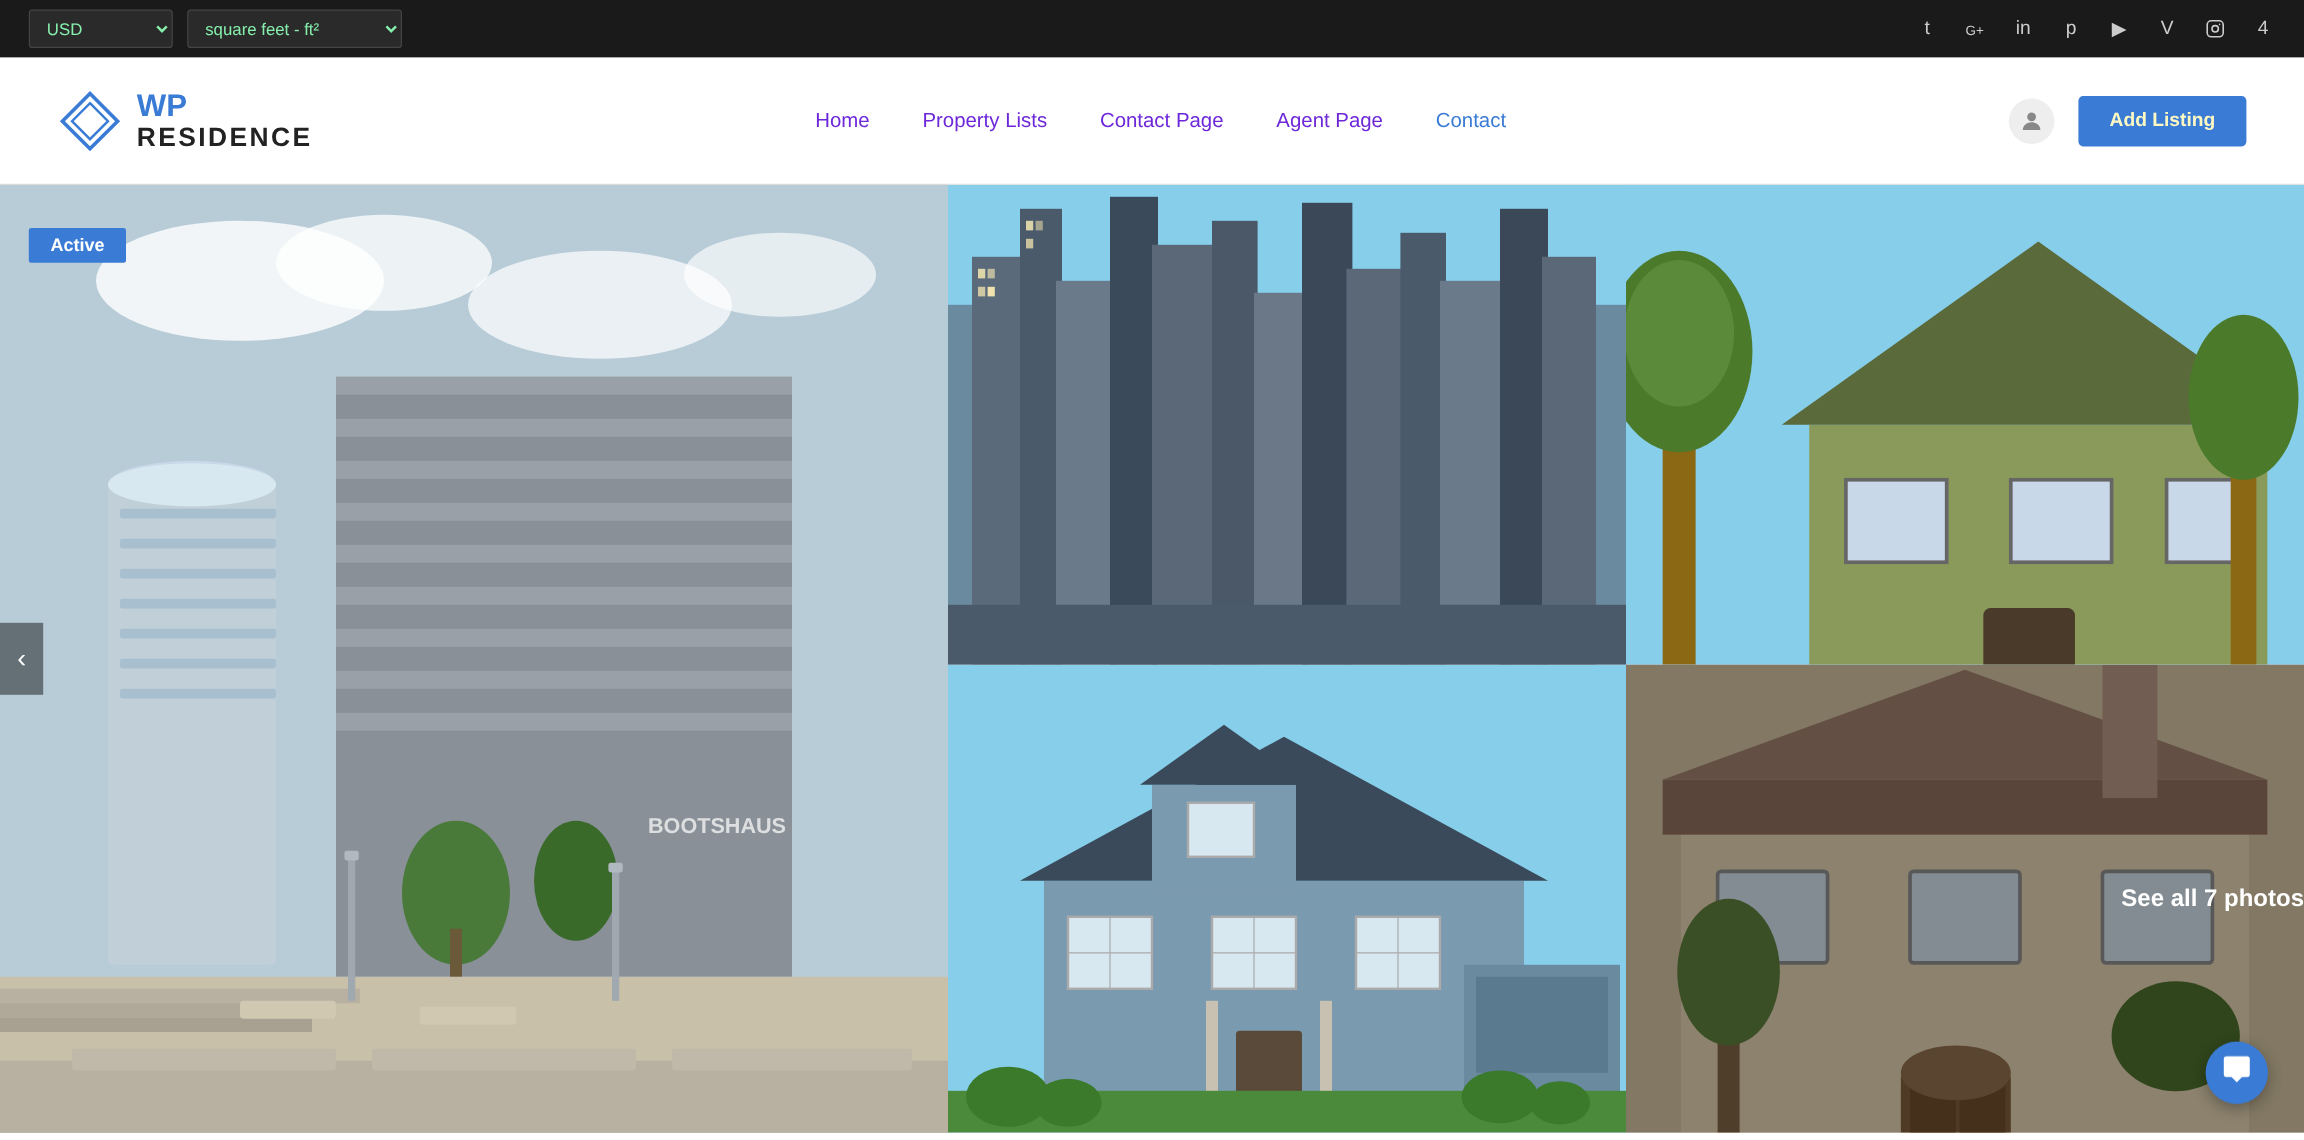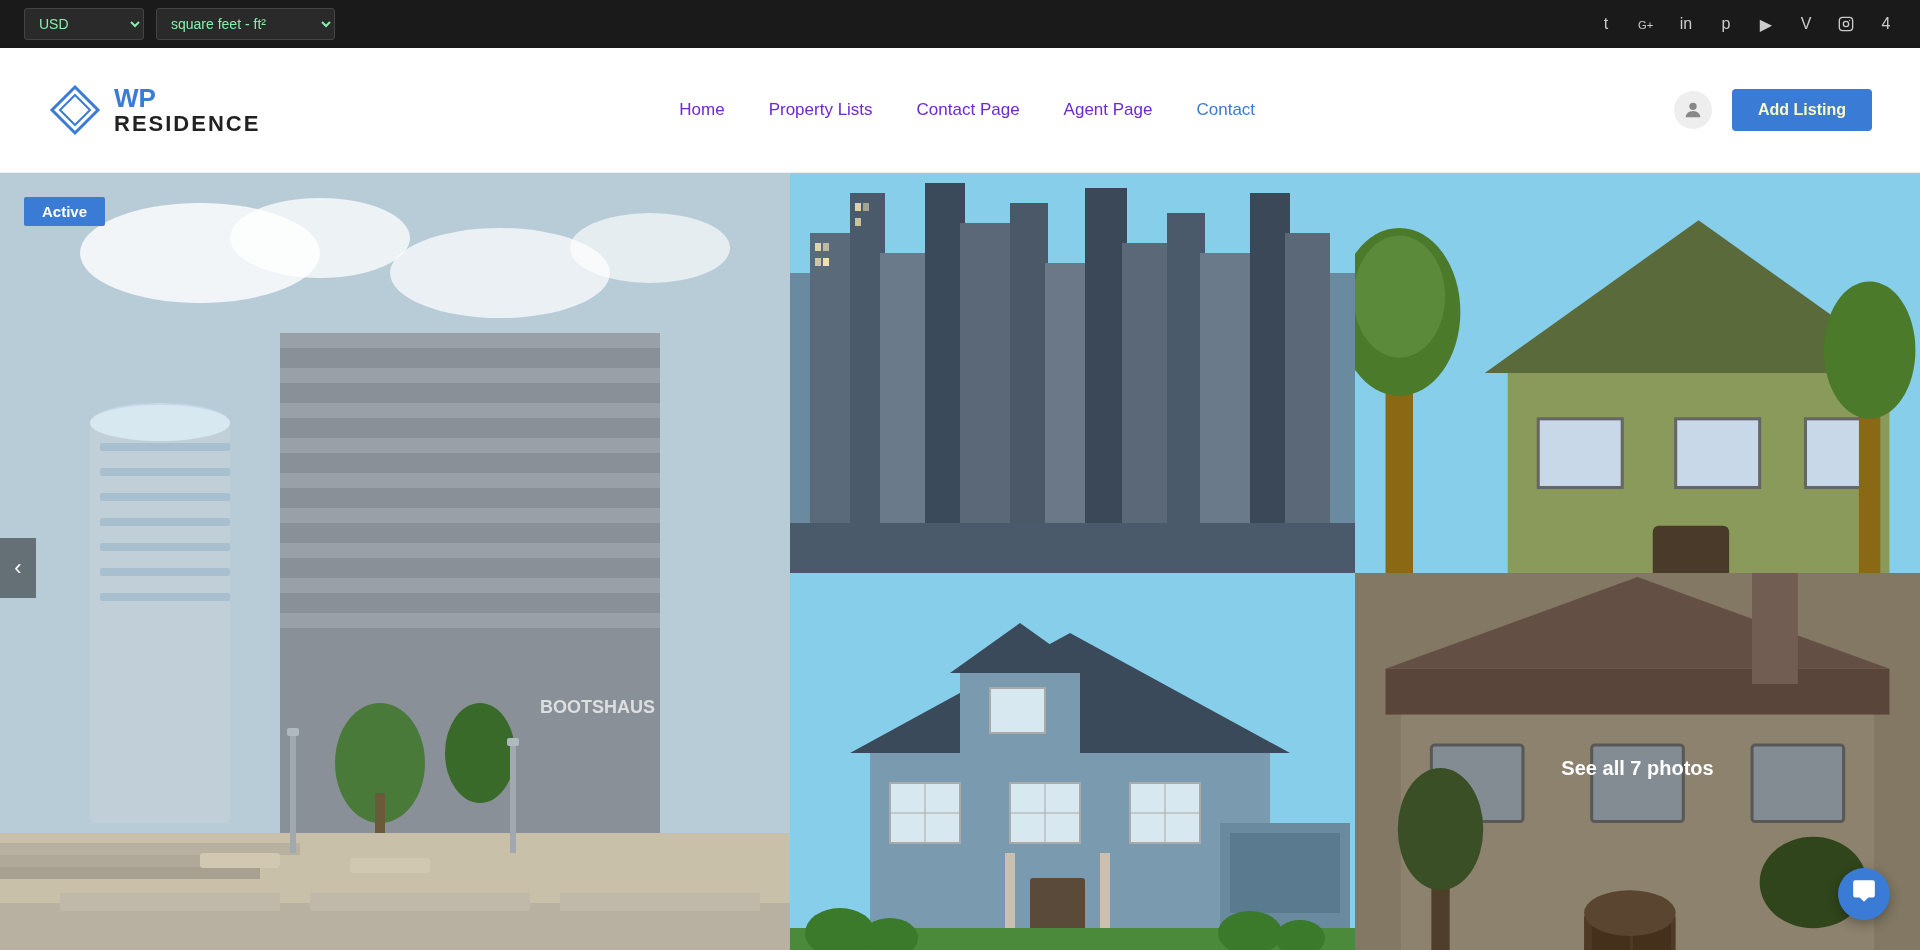--- a/index.html
+++ b/index.html
@@ -43,21 +43,21 @@
       display: flex;
       align-items: center;
       justify-content: center;
       width: 20px;
       height: 20px;
     }
 
     
     .header {
       background: #fff;
-      height: 125px;
+      height: 106px;
       display: flex;
       align-items: center;
       justify-content: space-between;
       padding: 0 48px;
       border-bottom: 1px solid #eee;
       box-shadow: 0 1px 4px rgba(0,0,0,0.08);
     }
     .logo {
       display: flex;
       align-items: center;
@@ -140,21 +140,21 @@
 
     .img-main {
       grid-column: 1;
       grid-row: 1 / 3;
       position: relative;
       overflow: hidden;
       background: #888;
     }
     .img-main .active-badge {
       position: absolute;
-      top: 24px;
+      top: 36px;
       left: 24px;
       background: #3a7bd5;
       color: #fff;
       padding: 6px 18px;
       font-size: 15px;
       font-weight: bold;
       border-radius: 2px;
       z-index: 10;
     }
     .carousel-prev {
@@ -180,21 +180,21 @@
       position: relative;
       background: #aaa;
     }
 
     .see-all-overlay {
       position: absolute;
       inset: 0;
       background: rgba(0,0,0,0.35);
       display: flex;
       align-items: center;
-      justify-content: center;
+      justify-content: flex-end;
     }
     .see-all-text {
       color: #fff;
       font-size: 20px;
       font-weight: 600;
       text-align: center;
     }
 
     
     .chat-bubble {

